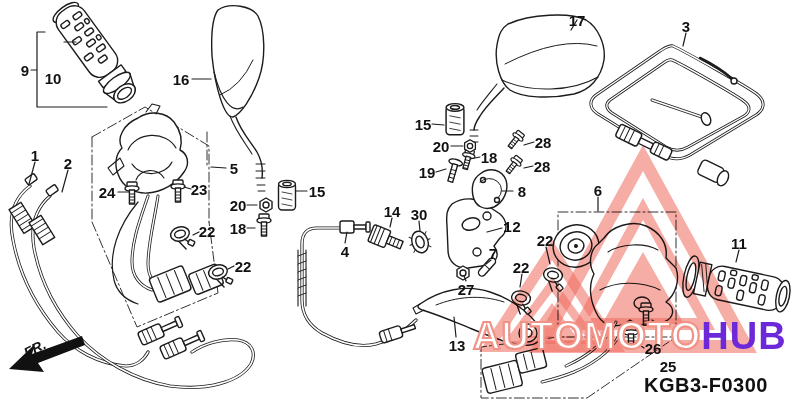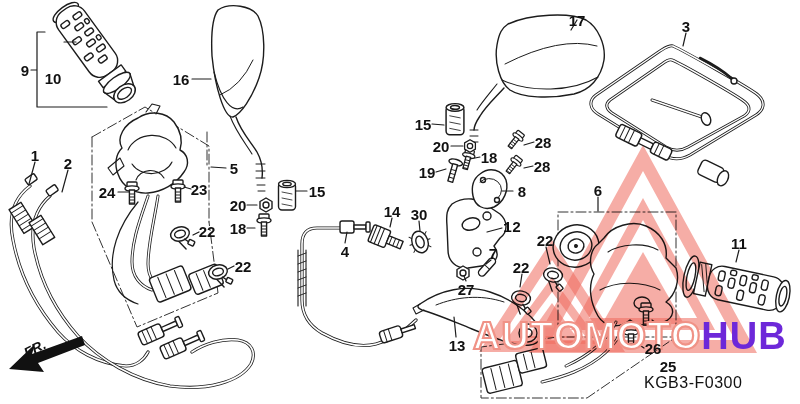--- a/index.html
+++ b/index.html
@@ -9,21 +9,21 @@
   #lineart{z-index:1;}
   #wm-tris{z-index:2;mix-blend-mode:multiply;}
   .wm-text{position:absolute;left:473px;top:317px;z-index:3;white-space:nowrap;
            font-weight:700;font-size:38px;letter-spacing:1px;line-height:1;}
   .wm-a{color:#ffffff;-webkit-text-stroke:2.2px #f09286;text-shadow:0 0 1px #f09286;}
   .wm-b{color:#6d28d9;}
   #overlay{z-index:4;}
   #labels{position:absolute;left:0;top:0;width:800px;height:404px;z-index:5;}
   .plabel{position:absolute;transform:translate(-50%,-50%);font-weight:700;font-size:15px;
           color:#111;white-space:nowrap;}
-  .code{position:absolute;left:644px;top:374px;z-index:5;font-weight:400;font-size:16px;
+  .code{position:absolute;left:644px;top:374px;z-index:5;font-weight:700;font-size:20px;
         letter-spacing:.5px;color:#111;}
 </style>
 </head>
 <body>
 
 <div id="stage">
 
   <svg id="lineart" width="800" height="404" viewBox="0 0 800 404" fill="none" stroke="#1c1c1c" stroke-width="1.4" stroke-linecap="round" stroke-linejoin="round">
     <defs>
       <g id="boltv">

